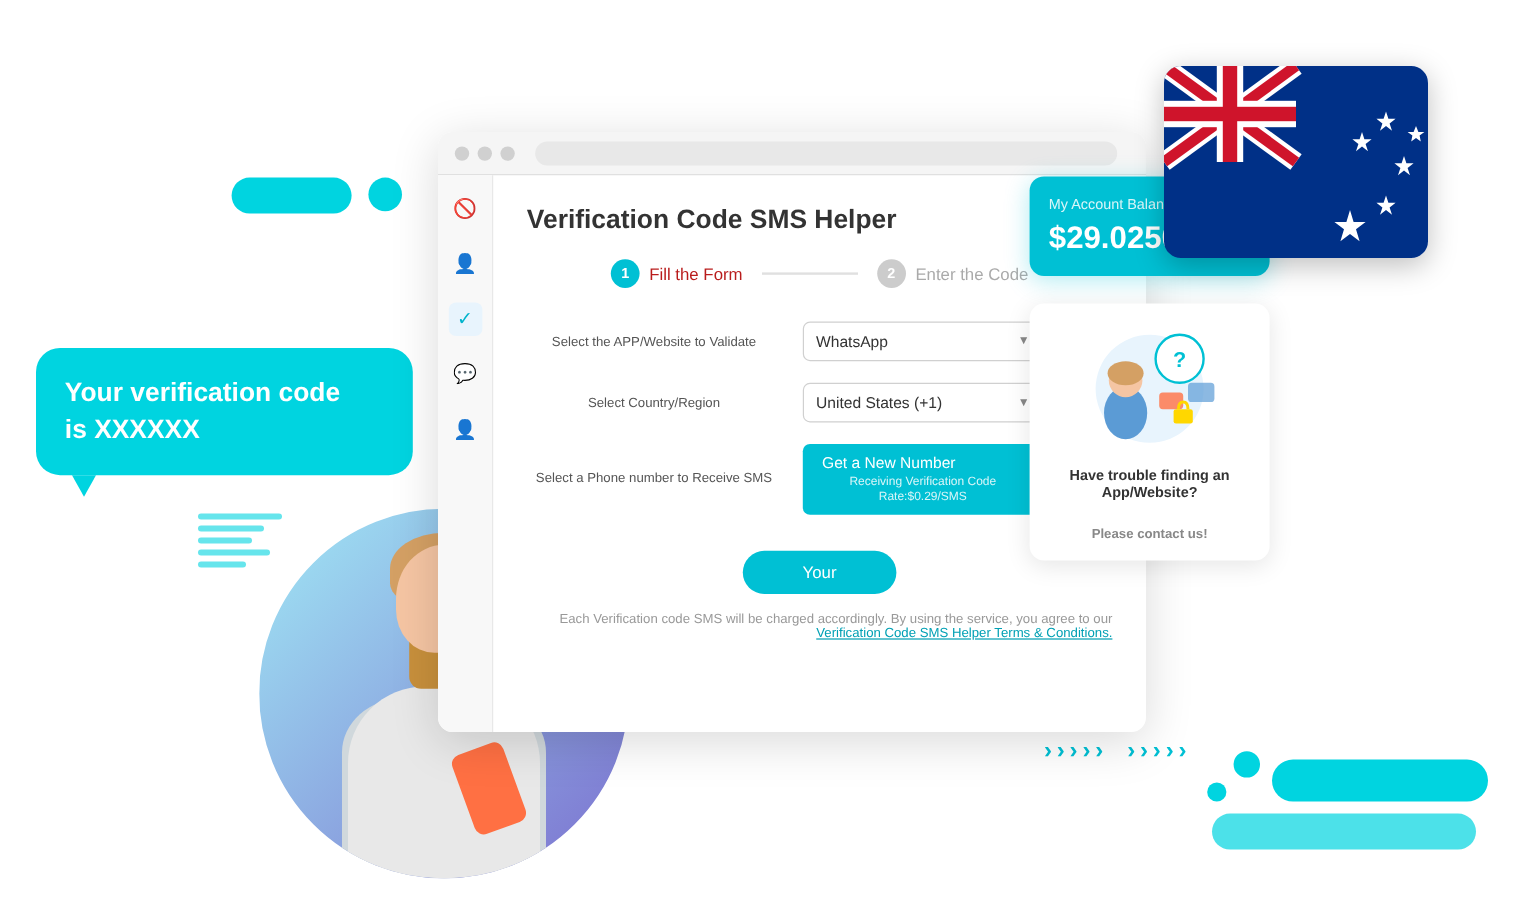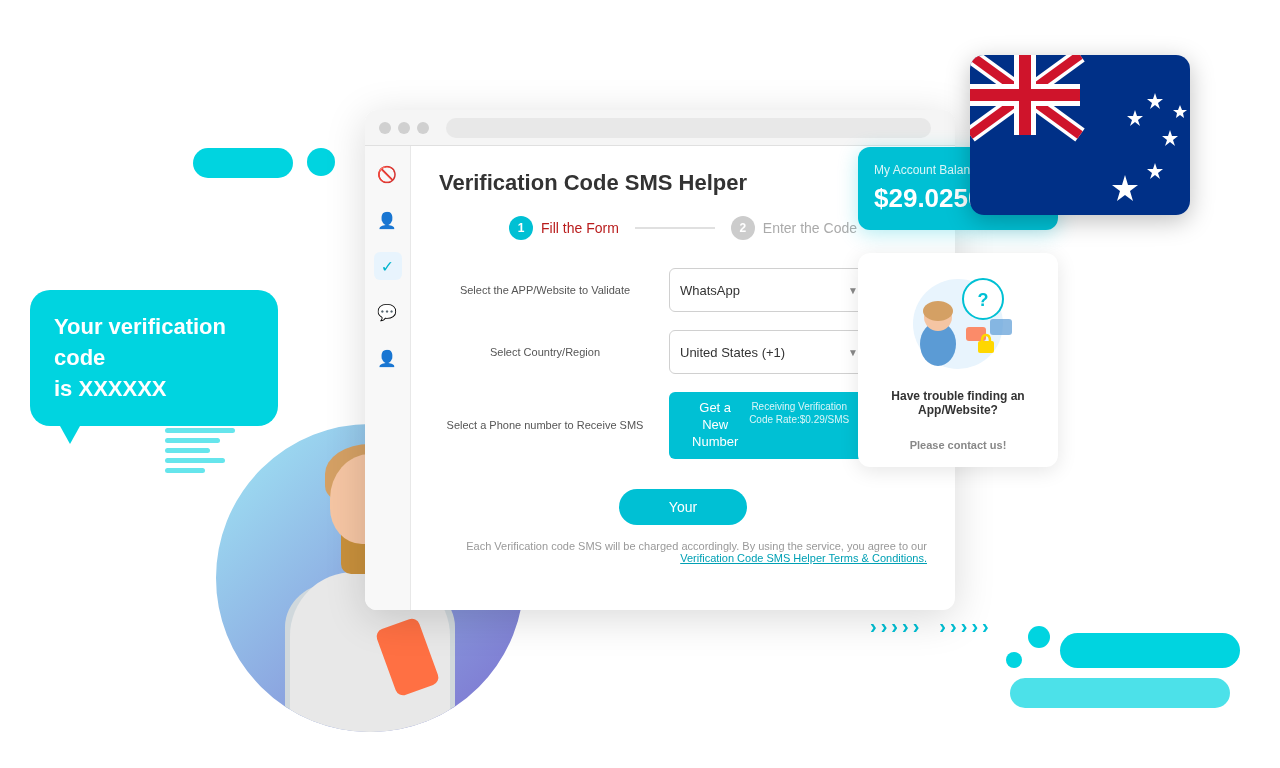--- a/index.html
+++ b/index.html
@@ -30,21 +30,21 @@
       height: 28px;
       background: #00d4e0;
       border-radius: 50%;
     }
 
     
     .speech-bubble {
       position: absolute;
       top: 290px;
       left: 30px;
-      width: 248px;
+      width: 314px;
       background: #00d4e0;
       border-radius: 20px;
       padding: 22px 24px;
       color: white;
       font-size: 22px;
       font-weight: 600;
       line-height: 1.4;
       z-index: 5;
     }
     .speech-bubble::after {
@@ -205,21 +205,21 @@
     }
     .form-label {
       width: 230px;
       font-size: 11px;
       color: #555;
       text-align: center;
       padding-right: 18px;
     }
     .form-control {
       flex: 1;
-      height: 44px;
+      height: 33px;
       border: 1px solid #d0d0d0;
       border-radius: 6px;
       padding: 0 10px;
       font-size: 13px;
       color: #333;
       background: white;
       display: flex;
       align-items: center;
       justify-content: space-between;
       cursor: pointer;
@@ -233,20 +233,21 @@
     
     .btn-get-number {
       background: #00c0d4;
       color: white;
       border: none;
       border-radius: 6px;
       padding: 8px 16px;
       font-size: 13px;
       cursor: pointer;
       display: flex;
+      flex-direction: column;
       align-items: flex-start;
       line-height: 1.3;
       max-width: 200px;
     }
     .btn-get-number .sub-text {
       font-size: 10px;
       opacity: 0.85;
     }
 
     

